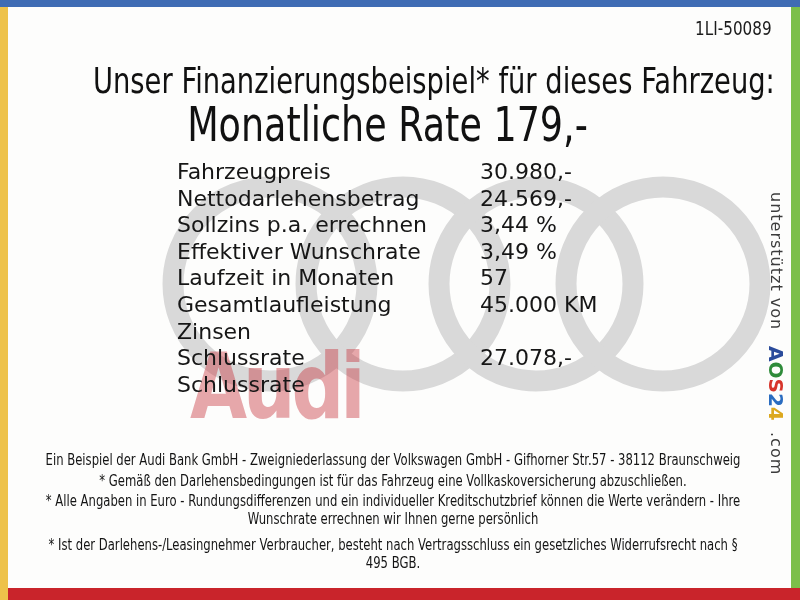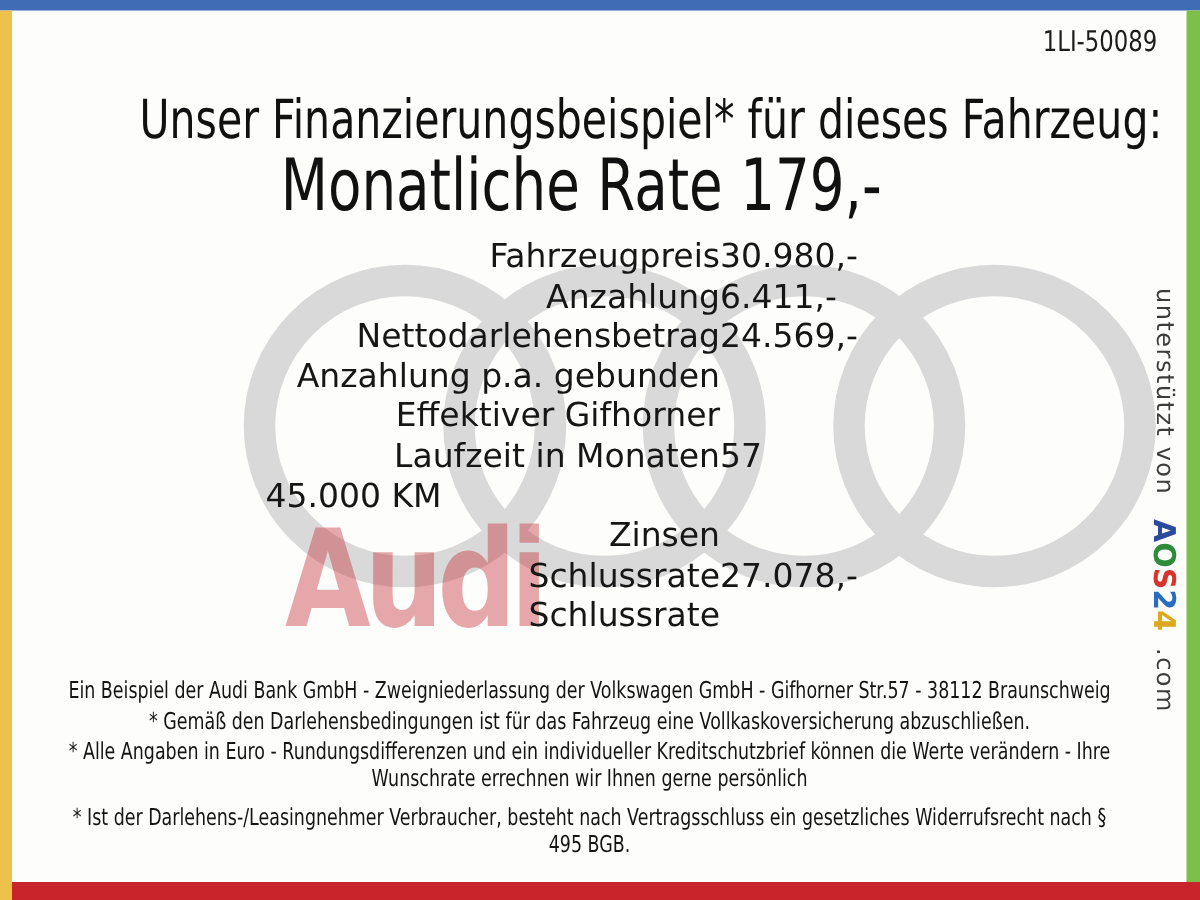--- a/index.html
+++ b/index.html
@@ -32,21 +32,21 @@
     transform:scaleX(.76);transform-origin:50% 0;color:#111;
   }
   .title2{
     position:absolute;top:96px;left:0;width:775px;text-align:center;
     font-size:48px;white-space:nowrap;
     transform:scaleX(.76);transform-origin:50% 0;color:#111;
   }
 
   .ftable{position:absolute;left:177px;top:159px;z-index:1;}
   .frow{display:flex;height:26.6px;font-size:22px;line-height:26.6px;white-space:nowrap;}
-  .flabel{width:303px;text-align:right;}
+  .flabel{width:303px;}
 
   .sidebar{
     position:absolute;top:192px;right:12px;z-index:1;
     writing-mode:vertical-rl;font-size:16px;color:#3c3c3c;
     letter-spacing:1px;white-space:nowrap;
   }
   .aos{font-size:20px;font-weight:bold;margin-top:10px;letter-spacing:0;}
   .suffix{margin-top:5px;}
 
   .footer{
@@ -81,38 +81,37 @@
   <div class="title1">Unser Finanzierungsbeispiel* für dieses Fahrzeug:</div>
 
   <div class="title2">Monatliche Rate 179,-</div>
 
   <div class="ftable">
       <div class="frow">
         <span class="flabel">Fahrzeugpreis</span>
         <span class="fvalue">30.980,-</span>
       </div>
       <div class="frow">
-        <span class="flabel">Anzahlung</span>
-        <span class="fvalue">6.411,-</span>
-      </div>
-      <div class="frow">
         <span class="flabel">Nettodarlehensbetrag</span>
         <span class="fvalue">24.569,-</span>
       </div>
       <div class="frow">
-        <span class="flabel">Anzahlung p.a. gebunden</span>
+        <span class="flabel">Sollzins p.a. errechnen</span>
+        <span class="fvalue">3,44 %</span>
       </div>
       <div class="frow">
-        <span class="flabel">Effektiver Gifhorner</span>
+        <span class="flabel">Effektiver Wunschrate</span>
+        <span class="fvalue">3,49 %</span>
       </div>
       <div class="frow">
         <span class="flabel">Laufzeit in Monaten</span>
         <span class="fvalue">57</span>
       </div>
       <div class="frow">
+        <span class="flabel">Gesamtlaufleistung</span>
         <span class="fvalue">45.000 KM</span>
       </div>
       <div class="frow">
         <span class="flabel">Zinsen</span>
       </div>
       <div class="frow">
         <span class="flabel">Schlussrate</span>
         <span class="fvalue">27.078,-</span>
       </div>
       <div class="frow">

